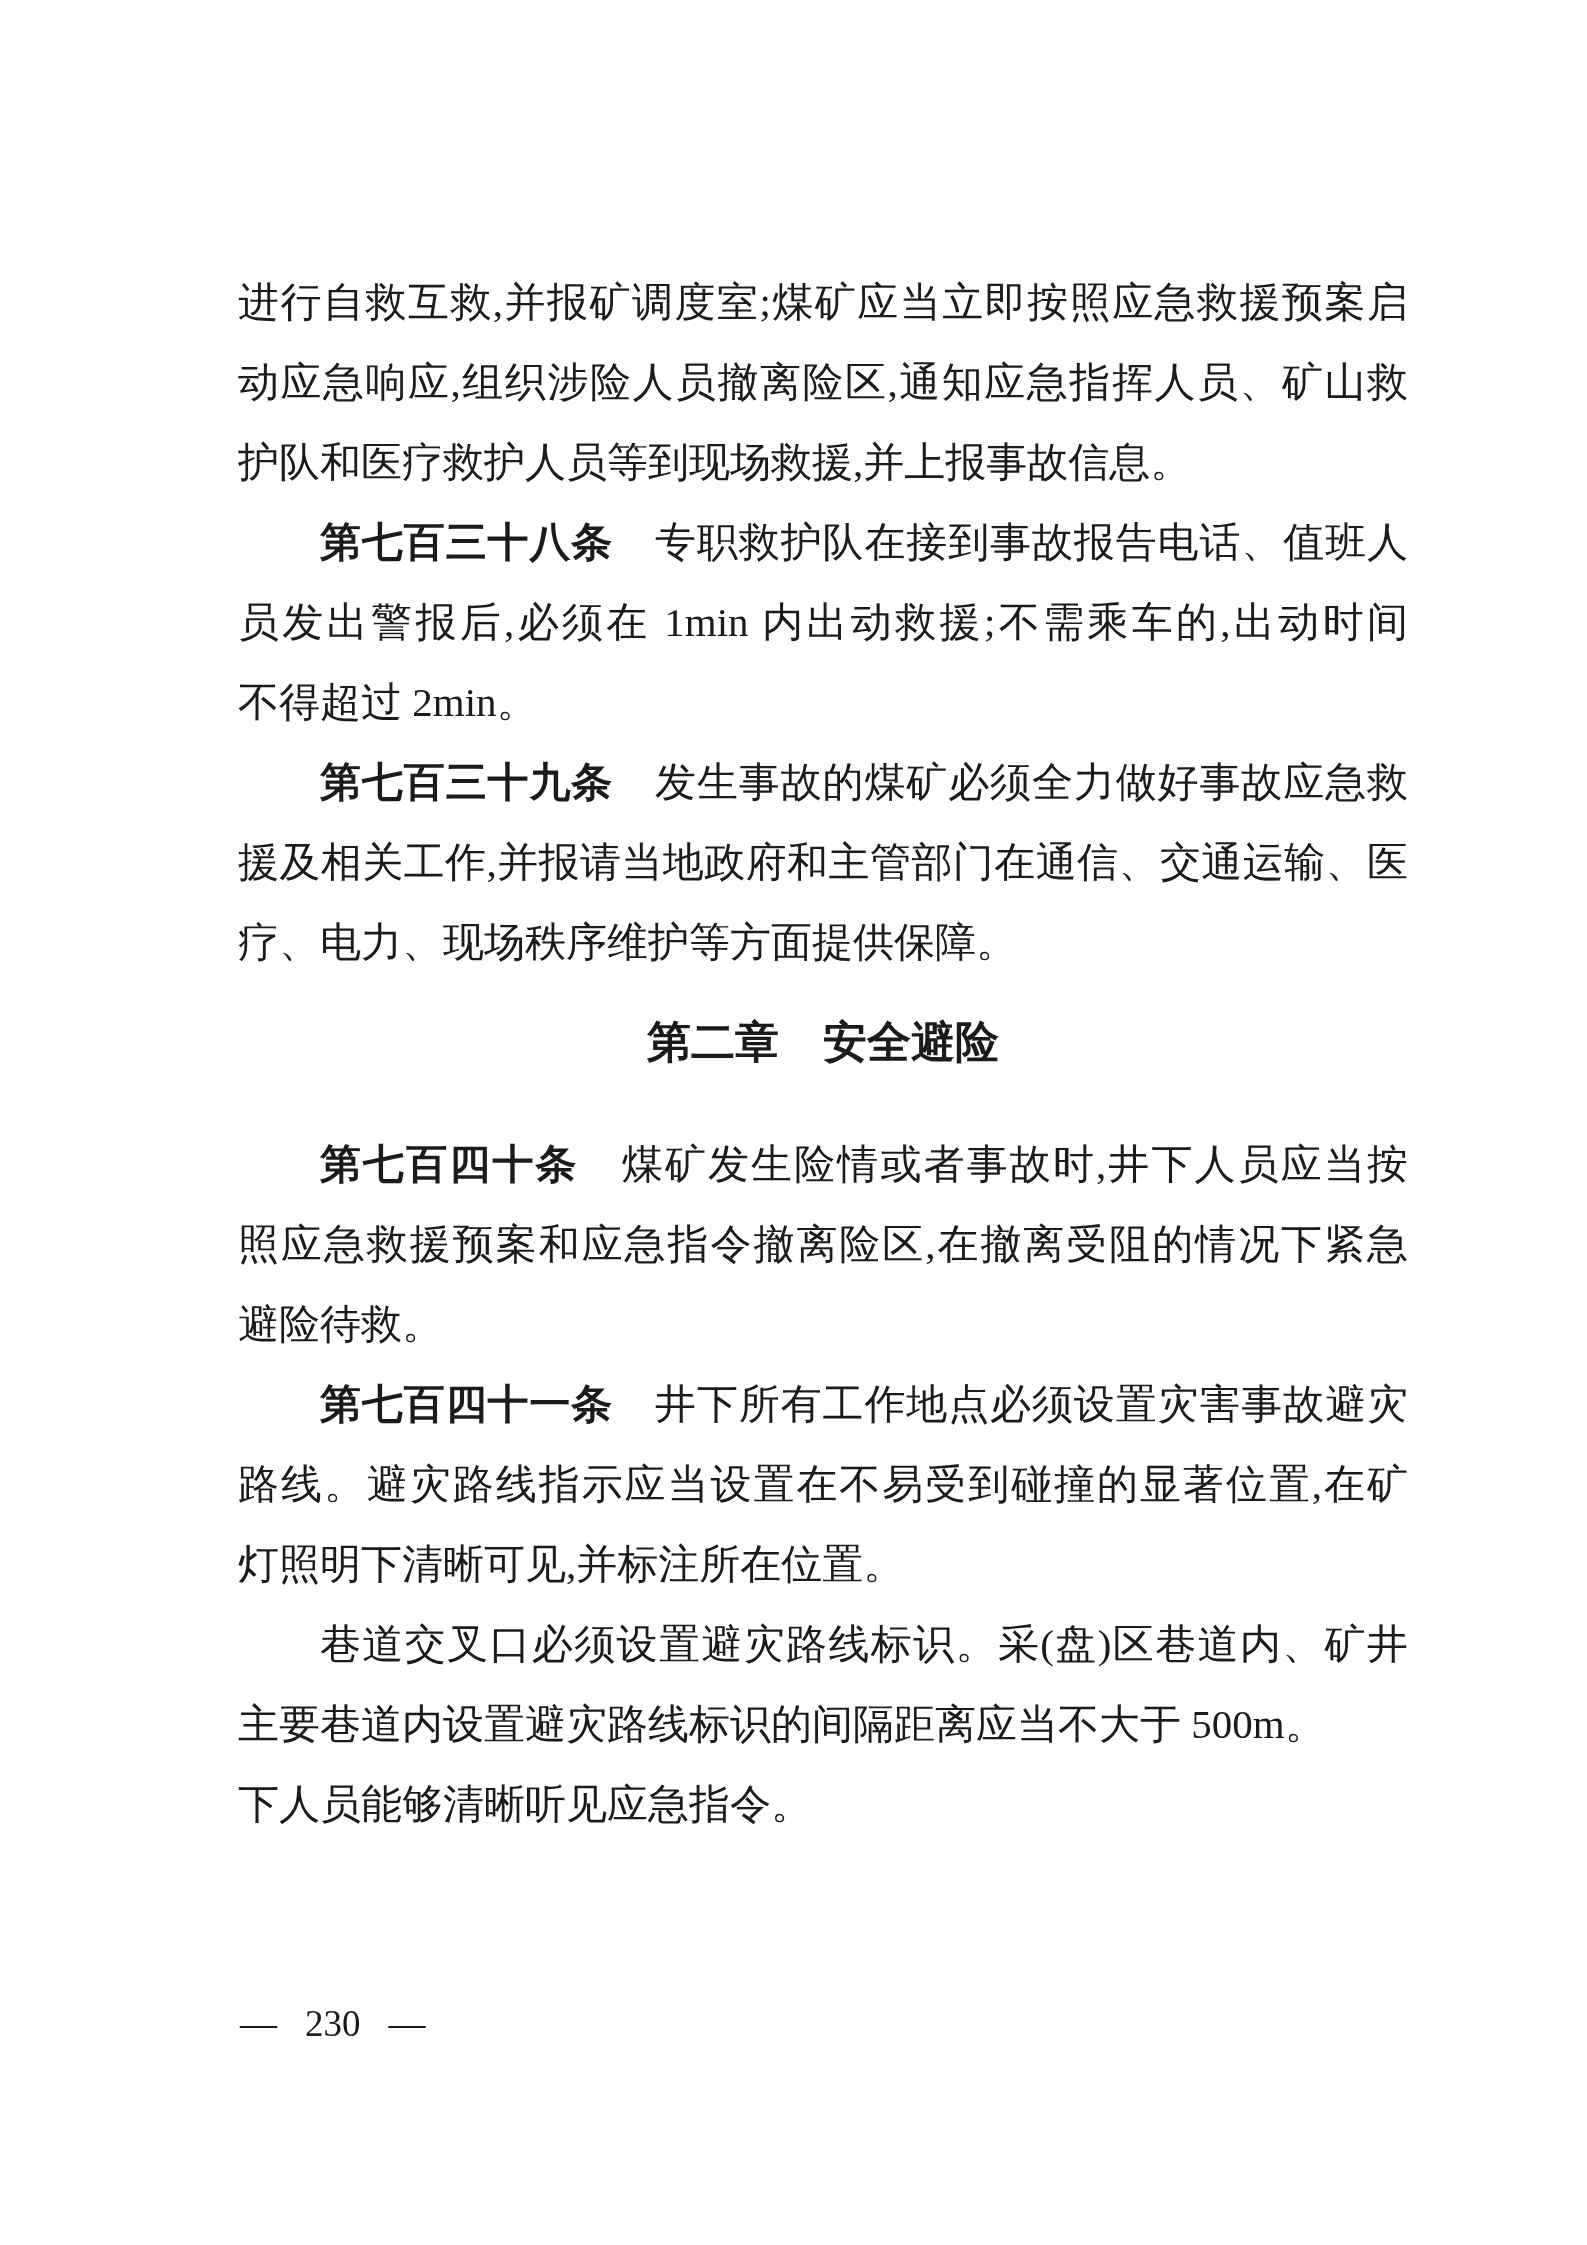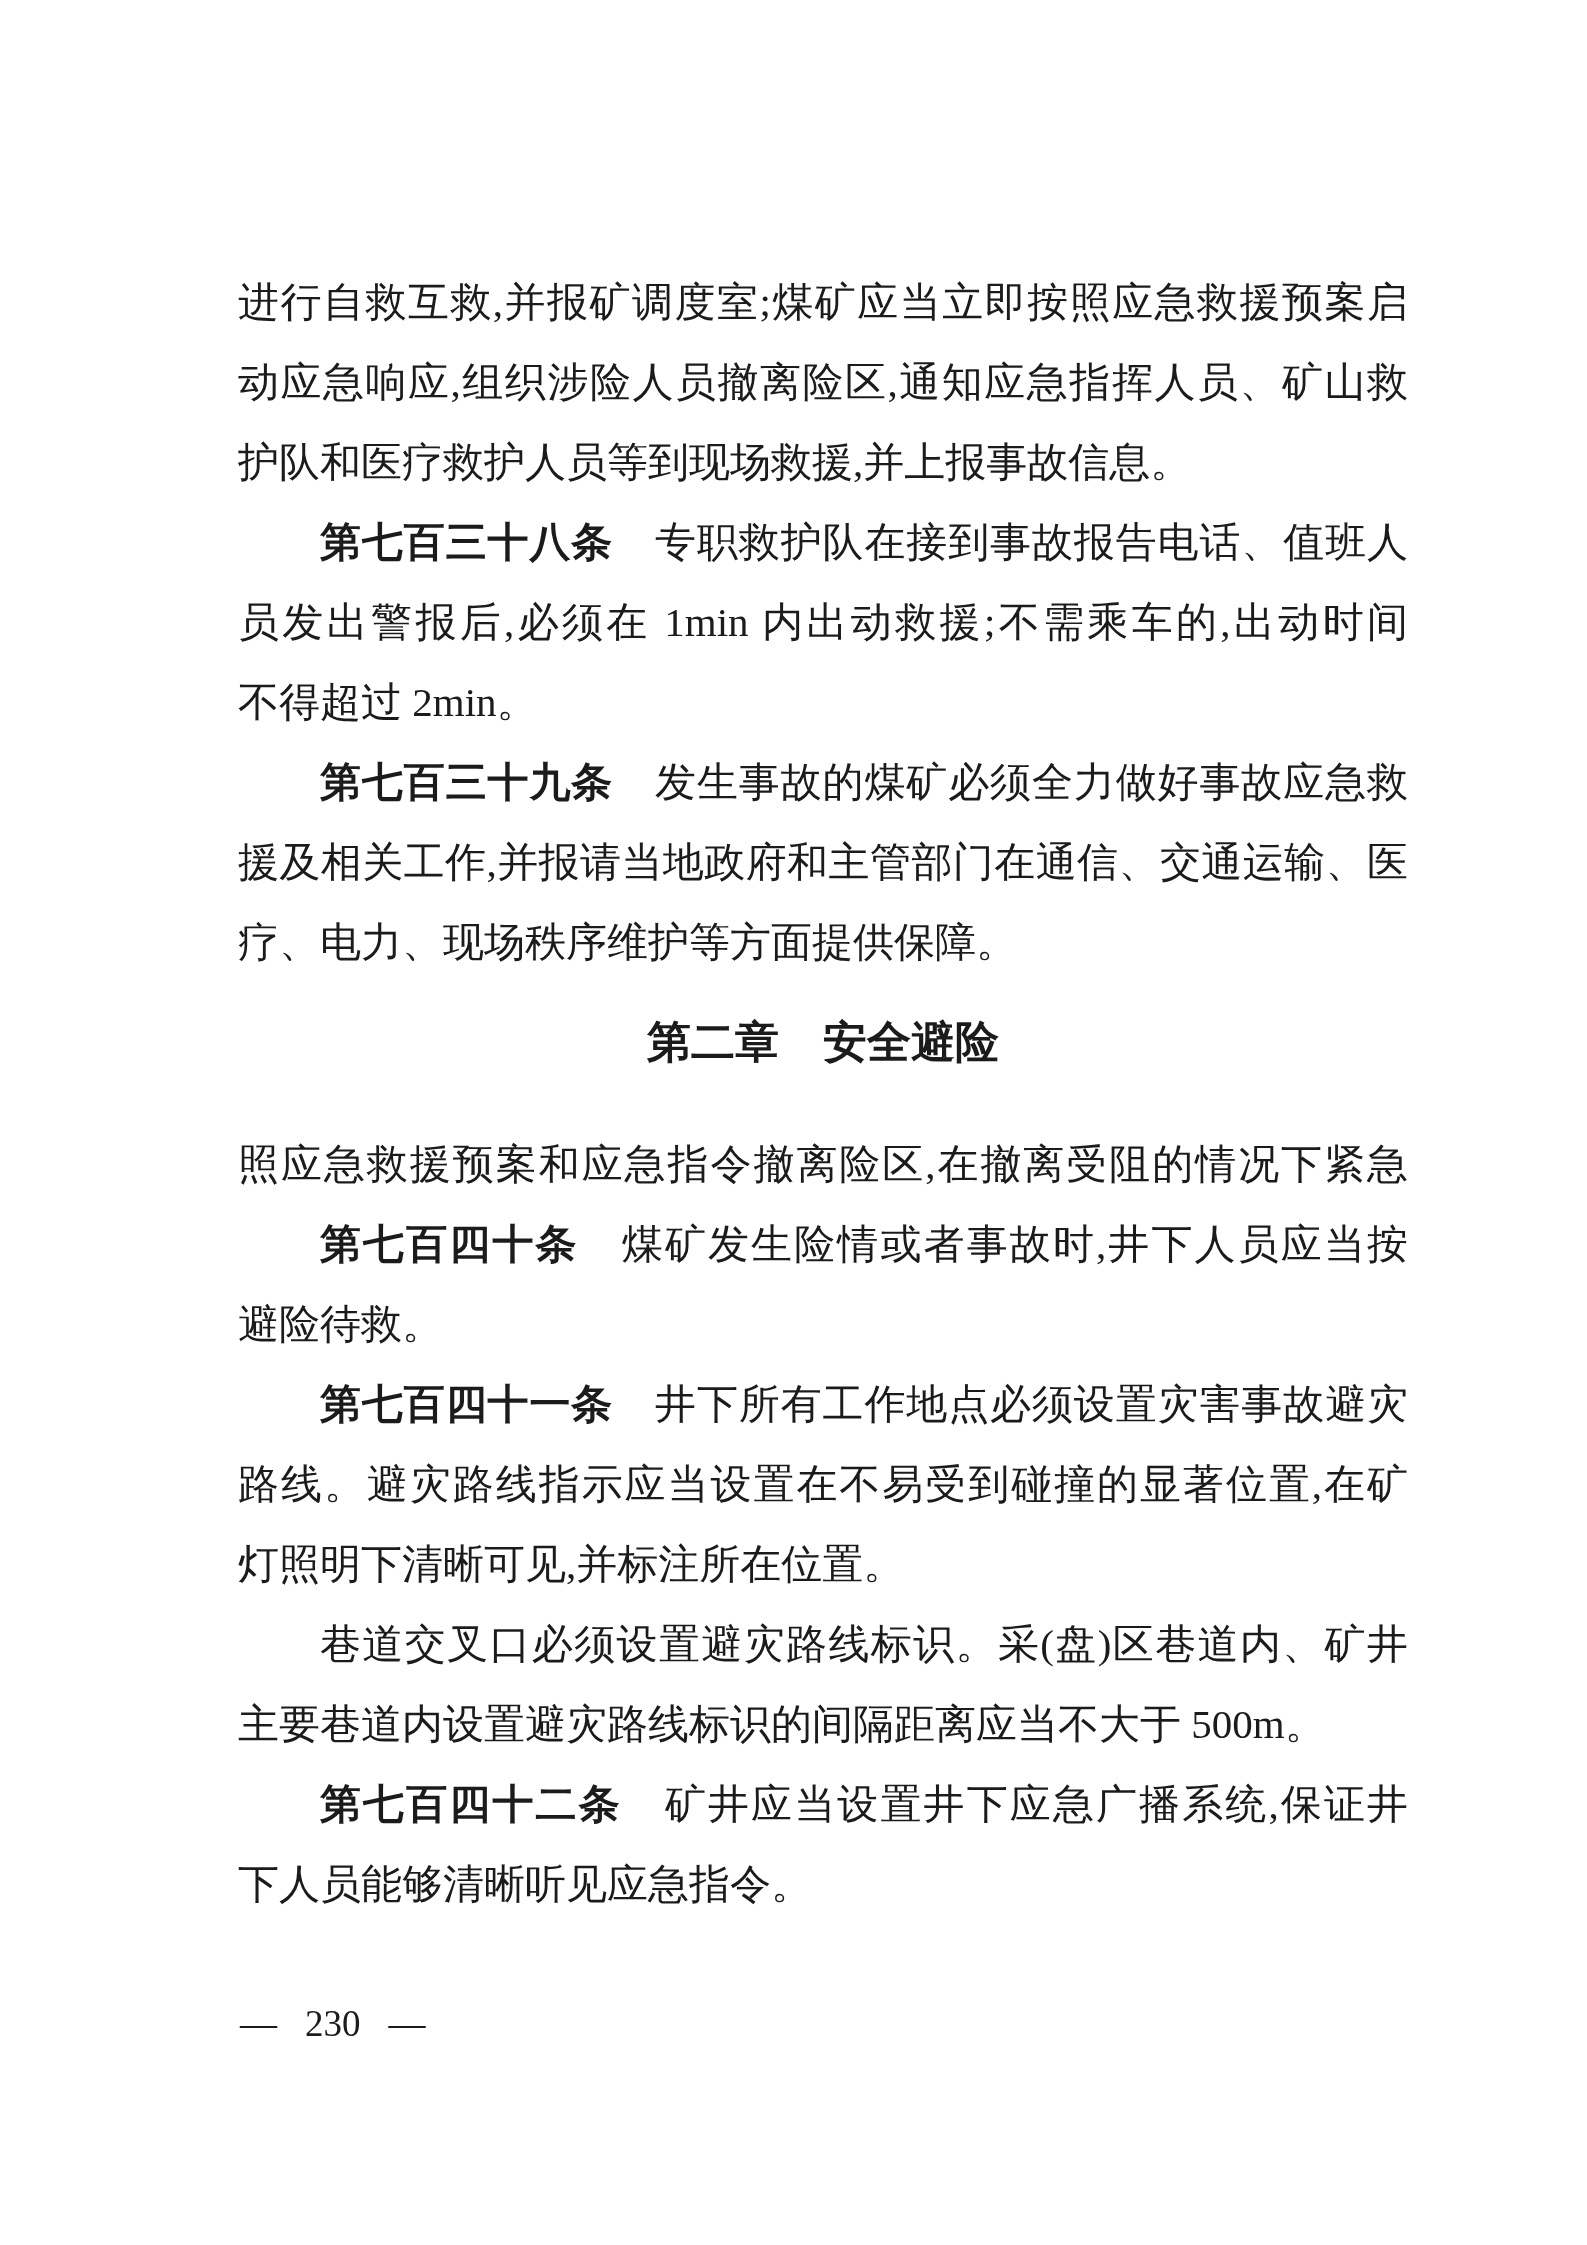--- a/index.html
+++ b/index.html
@@ -67,32 +67,31 @@
     <div class="ln j ind"><b class="lead">第七百三十八条</b><span>　专职救护队在接到事故报告电话、值班人</span></div>
     <div class="ln j"><span>员发出警报后,必须在 1min 内出动救援;不需乘车的,出动时间</span></div>
     <div class="ln"><span>不得超过 2min。</span></div>
 
     <div class="ln j ind"><b class="lead">第七百三十九条</b><span>　发生事故的煤矿必须全力做好事故应急救</span></div>
     <div class="ln j"><span>援及相关工作,并报请当地政府和主管部门在通信、交通运输、医</span></div>
     <div class="ln"><span>疗、电力、现场秩序维护等方面提供保障。</span></div>
 
     <div class="chapter"><span>第二章</span><span class="chapter-gap"></span><span>安全避险</span></div>
 
+    <div class="ln j ind"><b class="lead">第七百四十条</b><span>　煤矿发生险情或者事故时,井下人员应当按</span></div>
     <div class="ln j"><span>照应急救援预案和应急指令撤离险区,在撤离受阻的情况下紧急</span></div>
-    <div class="ln j ind"><b class="lead">第七百四十条</b><span>　煤矿发生险情或者事故时,井下人员应当按</span></div>
     <div class="ln"><span>避险待救。</span></div>
 
     <div class="ln j ind"><b class="lead">第七百四十一条</b><span>　井下所有工作地点必须设置灾害事故避灾</span></div>
     <div class="ln j"><span>路线。避灾路线指示应当设置在不易受到碰撞的显著位置,在矿</span></div>
     <div class="ln"><span>灯照明下清晰可见,并标注所在位置。</span></div>
 
     <div class="ln j ind"><span>巷道交叉口必须设置避灾路线标识。采(盘)区巷道内、矿井</span></div>
     <div class="ln"><span>主要巷道内设置避灾路线标识的间隔距离应当不大于 500m。</span></div>
 
-    <div class="ln j ind"><b class="lead">第七百四十二条</b><span>　矿井应当设置井下应急广播系统,保证井</span></div>
     <div class="ln"><span>下人员能够清晰听见应急指令。</span></div>
 
 
   </div>
 
   <div class="footer">
     <span>—</span>
     <span>230</span>
     <span>—</span>
   </div>

